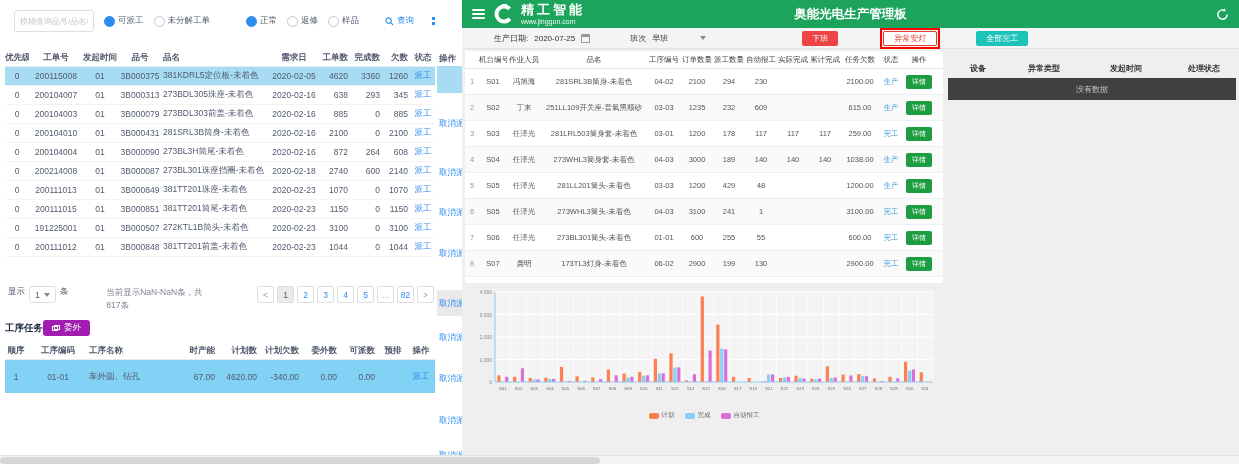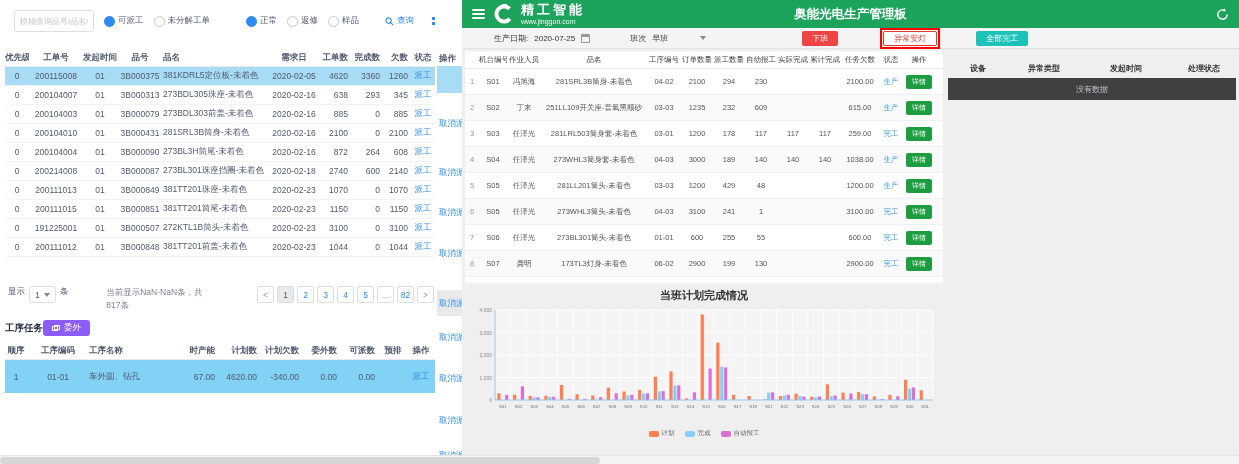--- a/index.html
+++ b/index.html
@@ -36,21 +36,21 @@
   .size-caret { width:0; height:0; border-left:3px solid transparent; border-right:3px solid transparent; border-top:4px solid #808695; }
   .pager-summary { margin-left:38px; width:120px; color:#808695; line-height:1.5; }
   .pager-pages { margin-left:auto; display:flex; gap:3px; }
   .pg { min-width:17px; height:17px; border:1px solid #dcdee2; border-radius:2px; background:#fff; color:#2d8cf0; font-size:8.5px; display:flex; align-items:center; justify-content:center; cursor:pointer; padding:0 2px; }
   .pg.active { background:#e8eaec; color:#515a6e; }
   .pg.arrow,.pg.dots { color:#99a0ab; }
 
   .task-section { position:absolute; left:5px; top:320px; width:430px; }
   .task-head { display:flex; align-items:center; }
   .task-title { font-size:9.5px; font-weight:bold; color:#17233d; }
-  .outsource-btn { background:#8b5cf6; color:#fff; border:none; border-radius:3px; font-size:8.5px; height:16px; padding:0 9px; display:flex; align-items:center; gap:4px; cursor:pointer; }
+  .outsource-btn { background:#a21caf; color:#fff; border:none; border-radius:3px; font-size:8.5px; height:16px; padding:0 9px; display:flex; align-items:center; gap:4px; cursor:pointer; }
   .thead,.trow { display:grid; grid-template-columns:22px 62px 96px 34px 42px 42px 38px 38px 28px 28px; align-items:center; }
   .thead { margin-top:7px; height:17px; font-weight:bold; font-size:8.5px; color:#515a6e; border-bottom:1px solid #e8eaec; }
   .trow { height:33px; font-size:8.5px; color:#515a6e; }
   .trow.sel { background:#82d2f5; }
   .tcell { text-align:center; overflow:hidden; white-space:nowrap; }
   .tcell.c2 { text-align:left; }
   .tcell.c3,.tcell.c4,.tcell.c5,.tcell.c6,.tcell.c7 { text-align:right; padding-right:4px; }
   .tcell.c9 { color:#2d8cf0; cursor:pointer; }
   .thead .tcell { color:#515a6e; }
 
@@ -571,21 +571,20 @@
       <div class="ahead" id="anomaly-head">
           <span>设备</span>
           <span>异常类型</span>
           <span>发起时间</span>
           <span>处理状态</span>
         </div>
       <div class="aempty">没有数据</div>
     </div>
 
     <div class="barchart-panel">
-      <div class="chart-title">当班计划完成情况</div>
       <svg width="478" height="120" viewBox="0 0 478 120" id="bar-svg">
           <rect x="30" y="6" width="438" height="90" fill="#f4f4f5"></rect>
           <line x1="30.0" y1="6" x2="30.0" y2="96" stroke="#ffffff" stroke-width="0.8"></line>
           <line x1="45.6" y1="6" x2="45.6" y2="96" stroke="#ffffff" stroke-width="0.8"></line>
           <line x1="61.3" y1="6" x2="61.3" y2="96" stroke="#ffffff" stroke-width="0.8"></line>
           <line x1="76.9" y1="6" x2="76.9" y2="96" stroke="#ffffff" stroke-width="0.8"></line>
           <line x1="92.6" y1="6" x2="92.6" y2="96" stroke="#ffffff" stroke-width="0.8"></line>
           <line x1="108.2" y1="6" x2="108.2" y2="96" stroke="#ffffff" stroke-width="0.8"></line>
           <line x1="123.9" y1="6" x2="123.9" y2="96" stroke="#ffffff" stroke-width="0.8"></line>
           <line x1="139.5" y1="6" x2="139.5" y2="96" stroke="#ffffff" stroke-width="0.8"></line>

